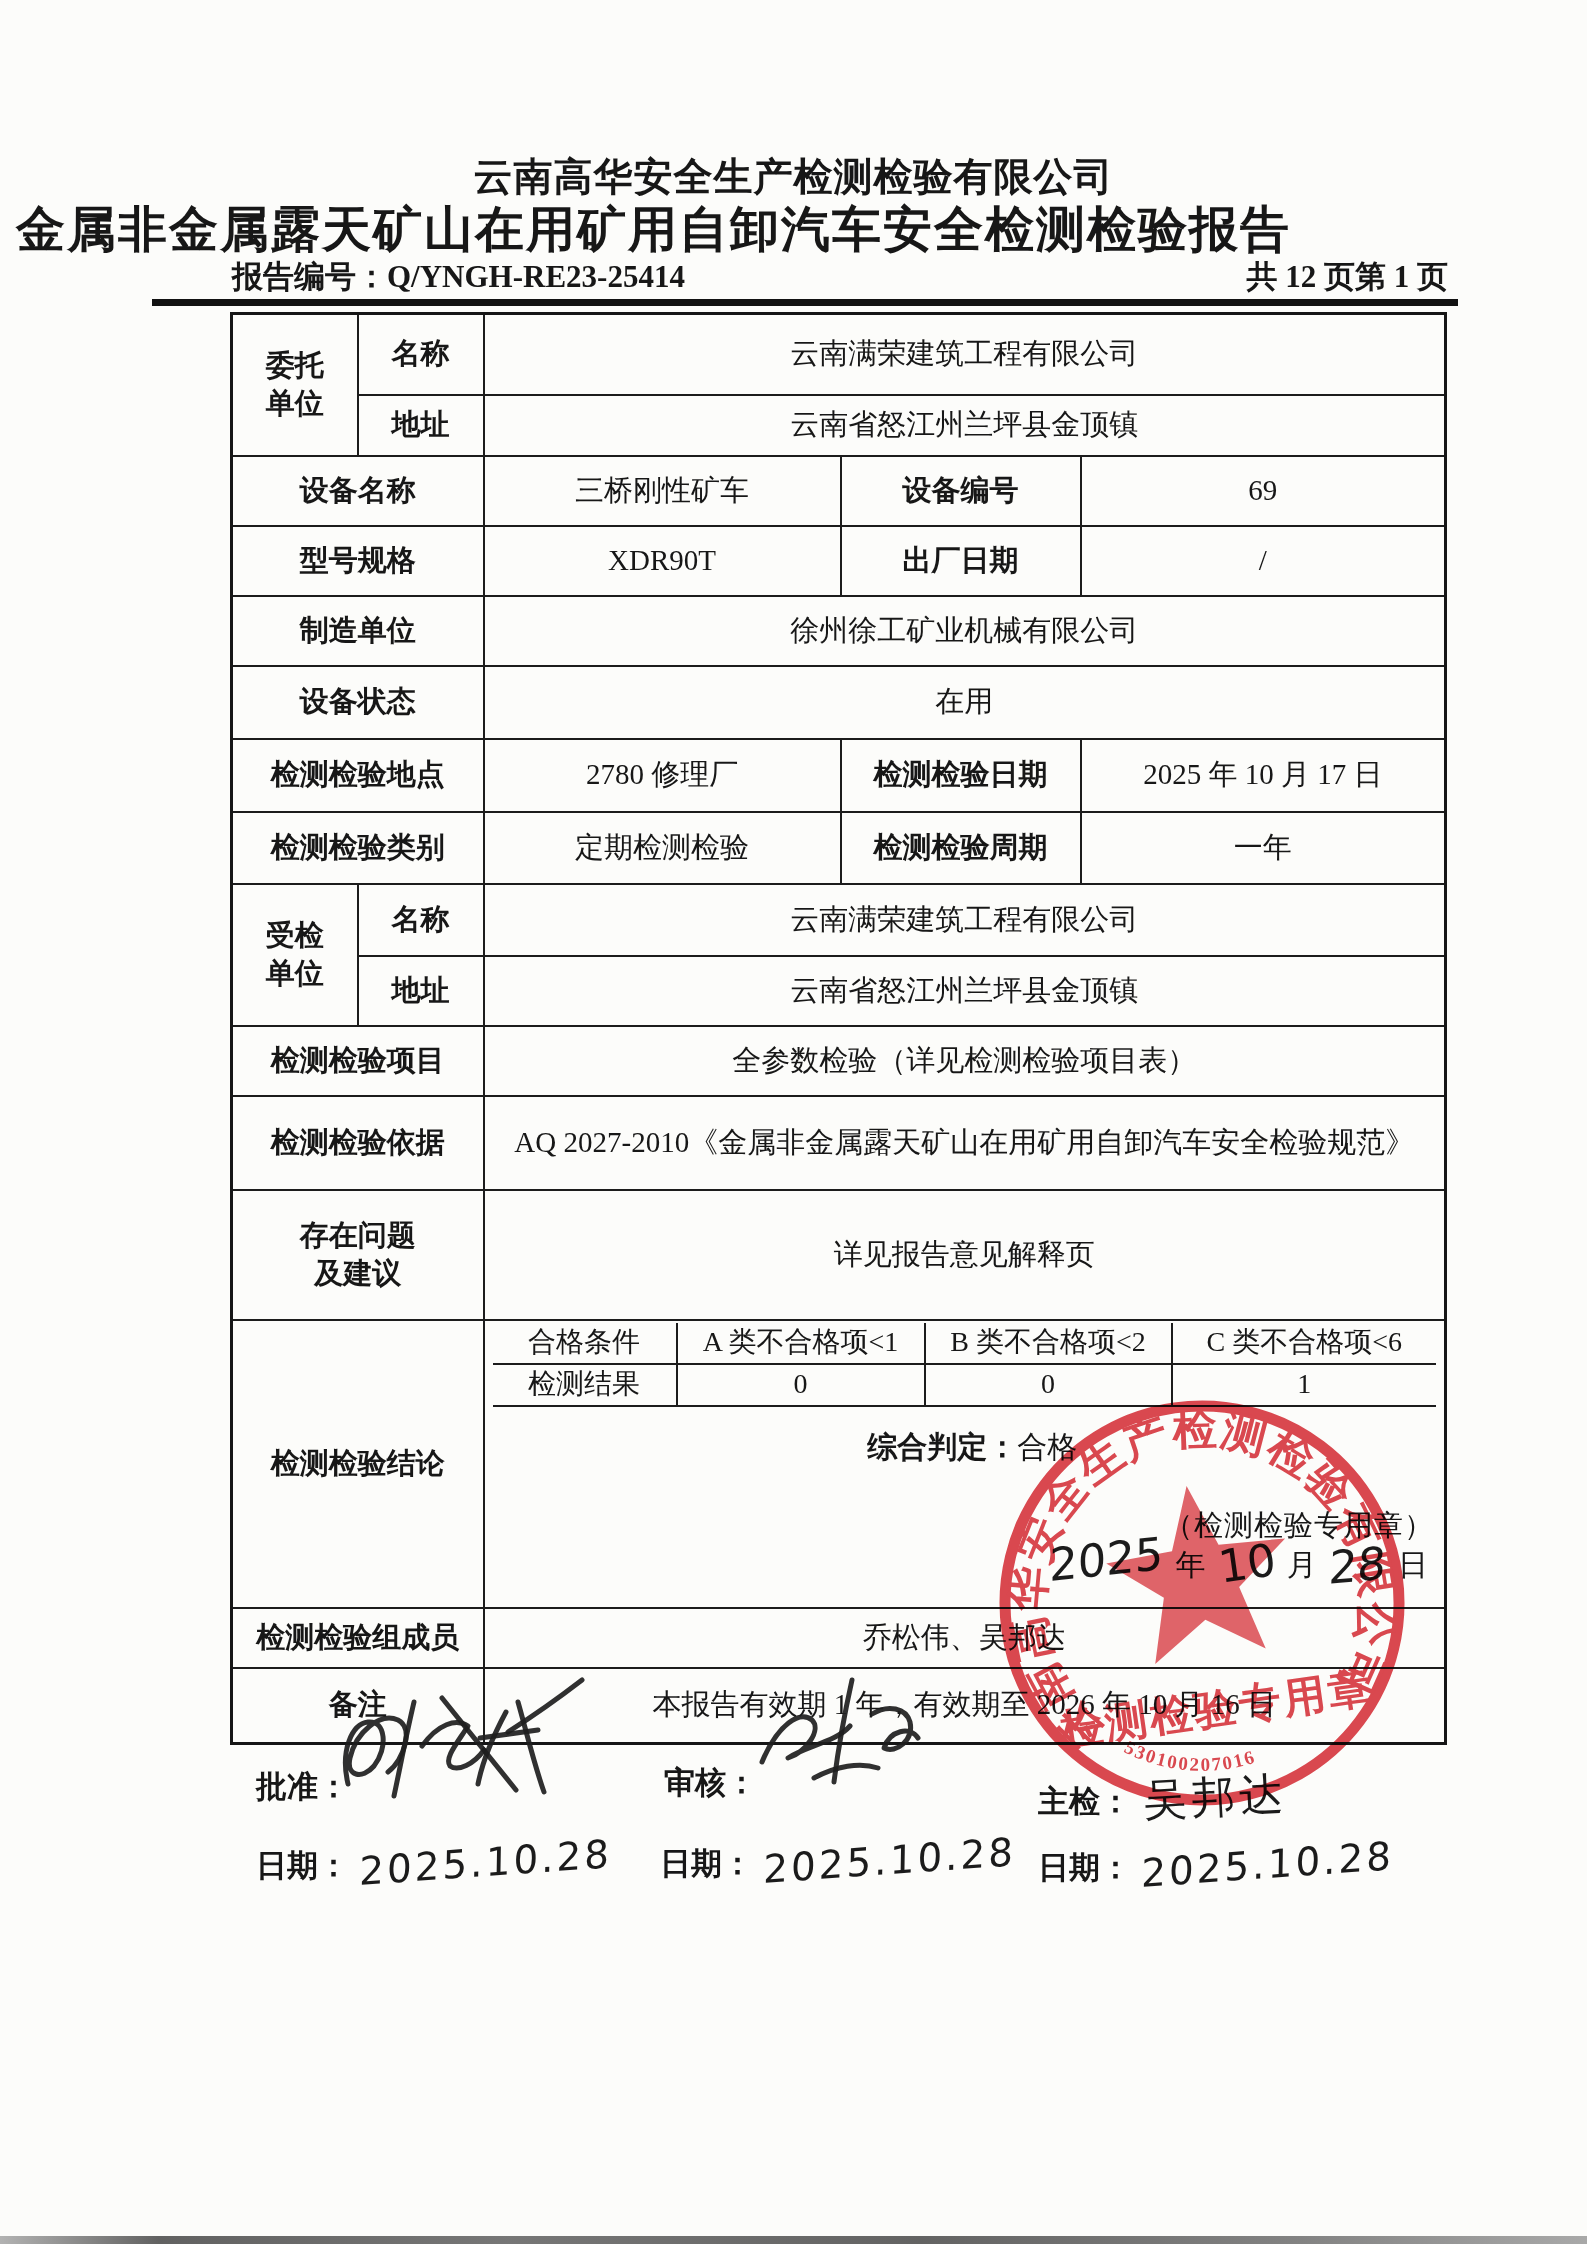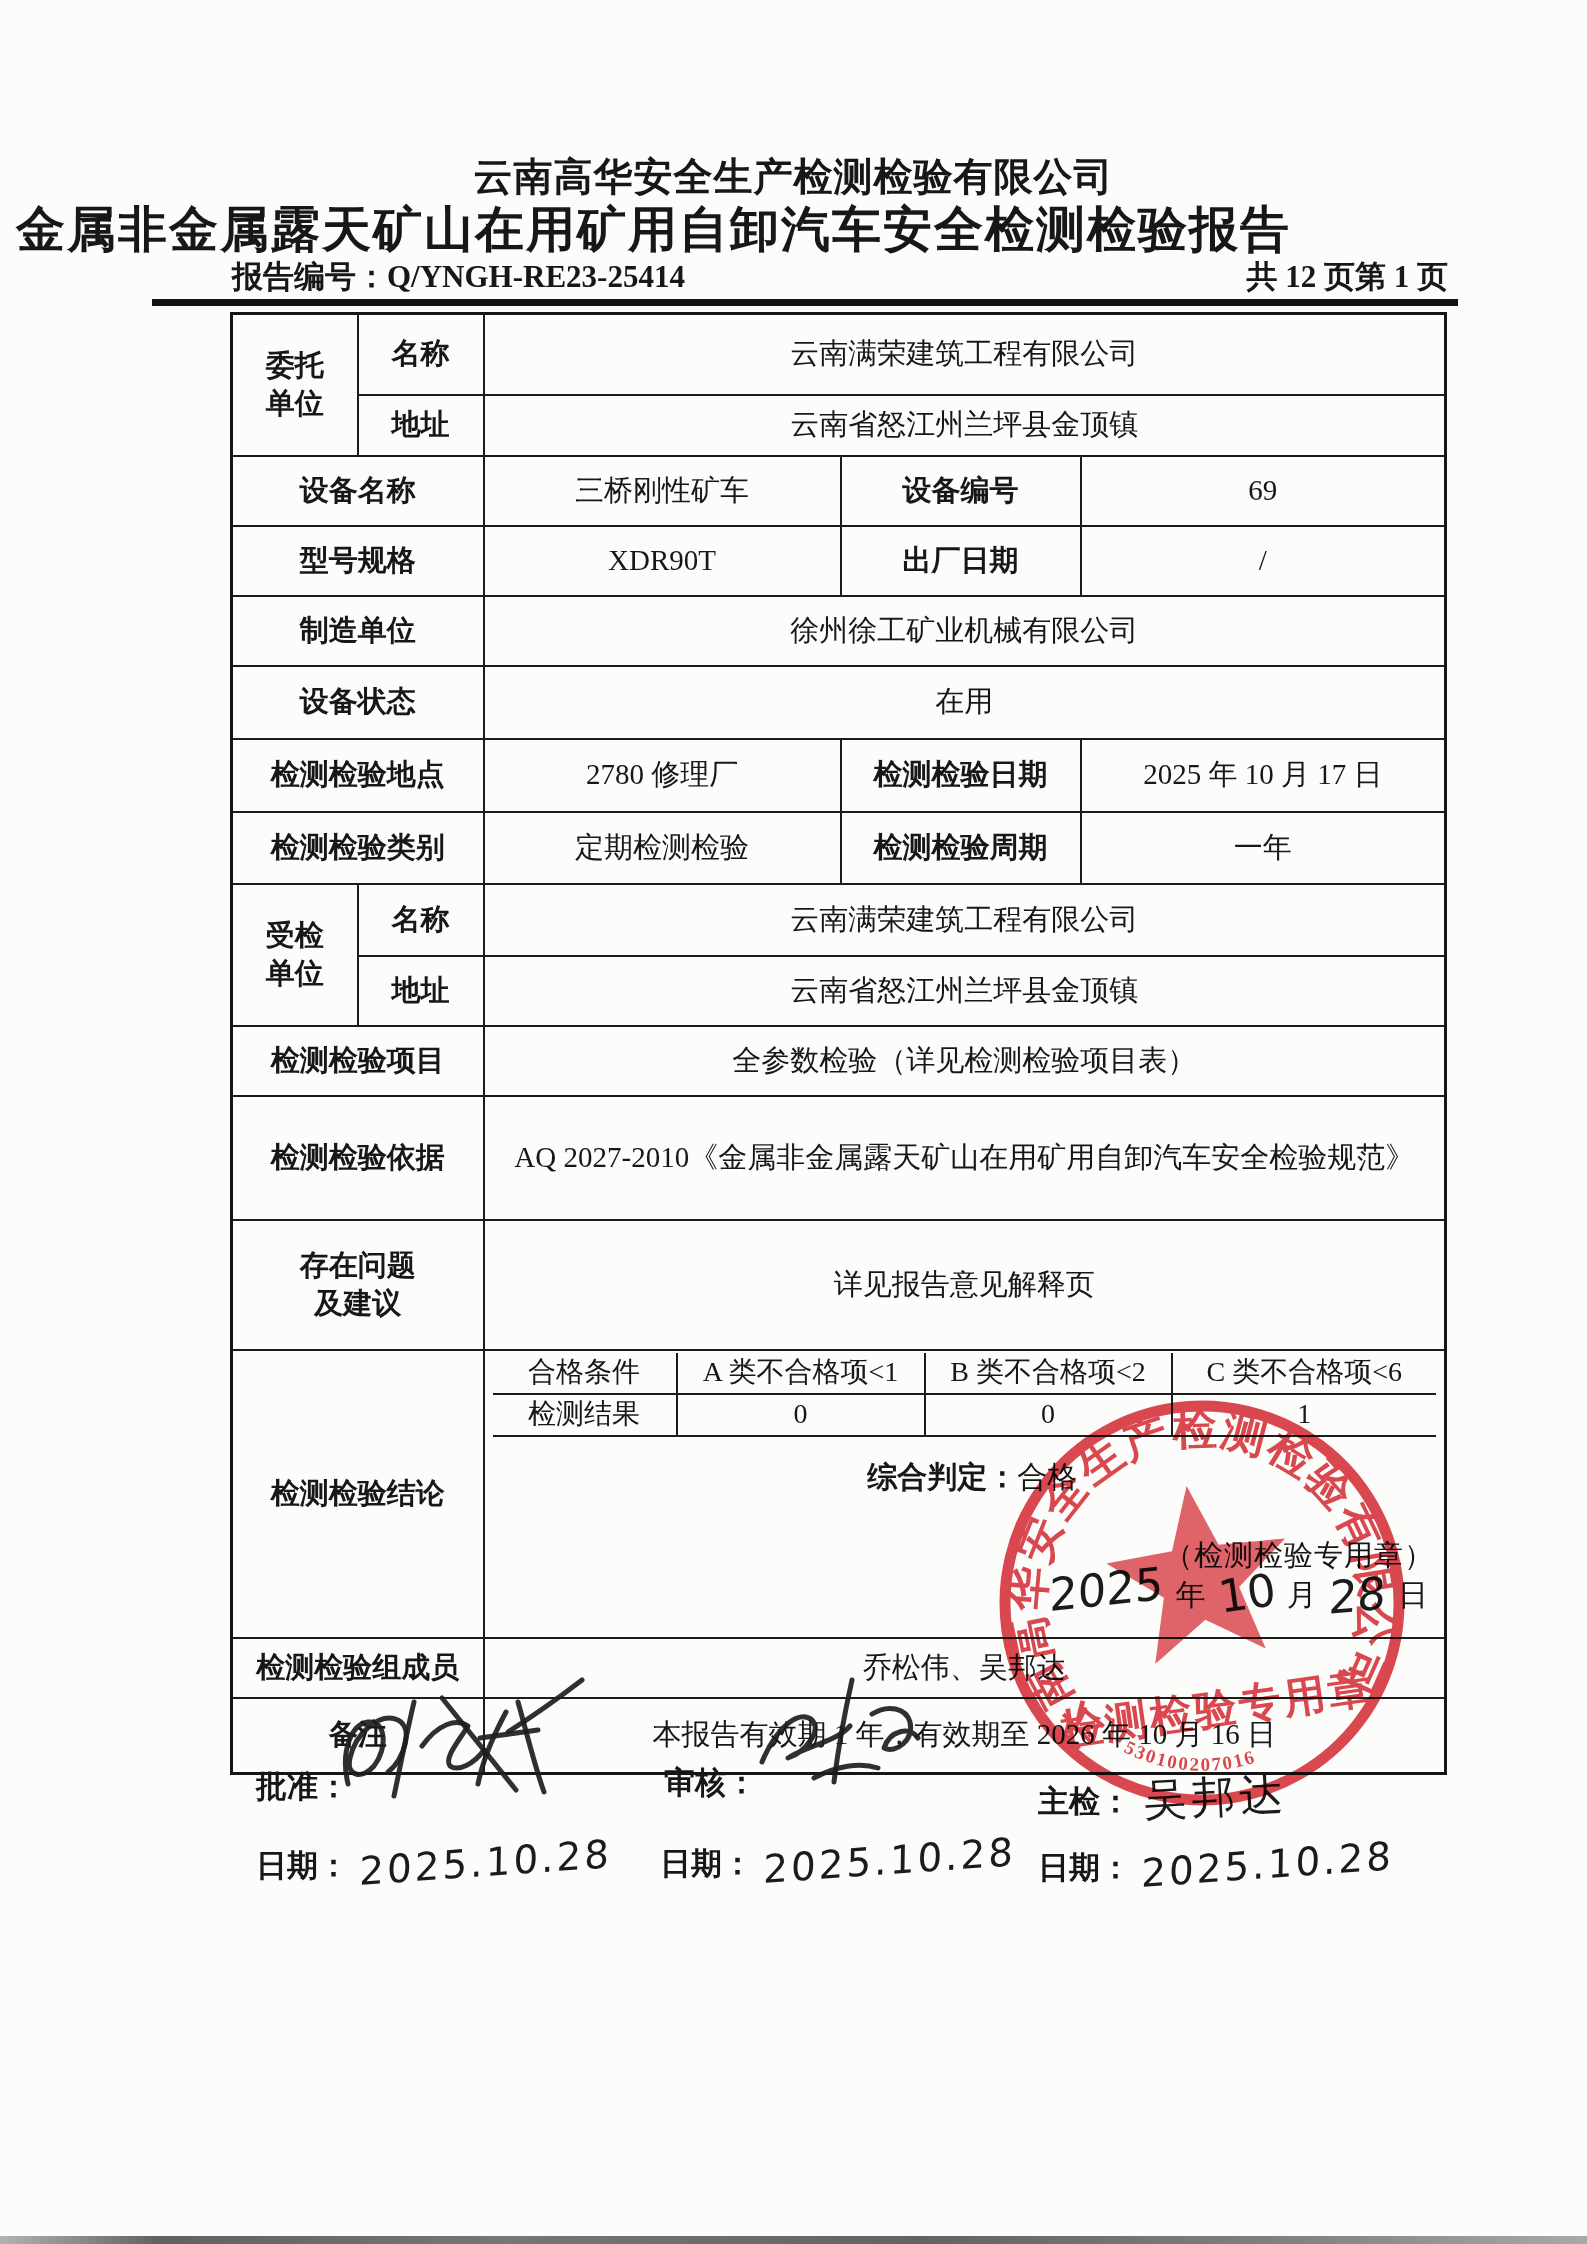--- a/index.html
+++ b/index.html
@@ -22,21 +22,21 @@
   .header-rule{top:299px;left:152px;width:1306px;height:7px;background:#121212;}
   
   table.report{position:absolute;top:312px;left:230px;width:1214px;
     border-collapse:collapse;table-layout:fixed;border:3px solid #161616;}
   table.report td{border:2px solid #1c1c1c;padding:2px 8px;text-align:center;
     vertical-align:middle;font-size:29px;line-height:1.3;overflow:hidden;}
   td.lab{font-weight:700;}
   td.grp{font-weight:700;line-height:1.45;}
   td.basis{font-size:28px;white-space:nowrap;padding:2px 4px;}
   tr.h81{height:81px;} tr.h61{height:61px;} tr.h70{height:70px;}
-  tr.h73{height:73px;} tr.h72{height:72px;} tr.h118{height:124px;}
+  tr.h73{height:73px;} tr.h72{height:72px;} tr.h118{height:94px;}
   tr.h130{height:130px;} tr.h264{height:264px;} tr.h68{height:60px;}
   tr.h76{height:76px;}
   
   td.concl-cell{padding:0;vertical-align:top;}
   .subrow{display:grid;grid-template-columns:185px 248px 247px 1fr;height:42px;}
   .subrow > div{border-right:2px solid #1c1c1c;border-bottom:2px solid #1c1c1c;
     display:flex;align-items:center;justify-content:center;font-size:28px;}
   .subrow > div:last-child{border-right:none;}
   .subrow .sl{font-weight:400;}
   .verdict-area{position:relative;height:178px;text-align:center;

